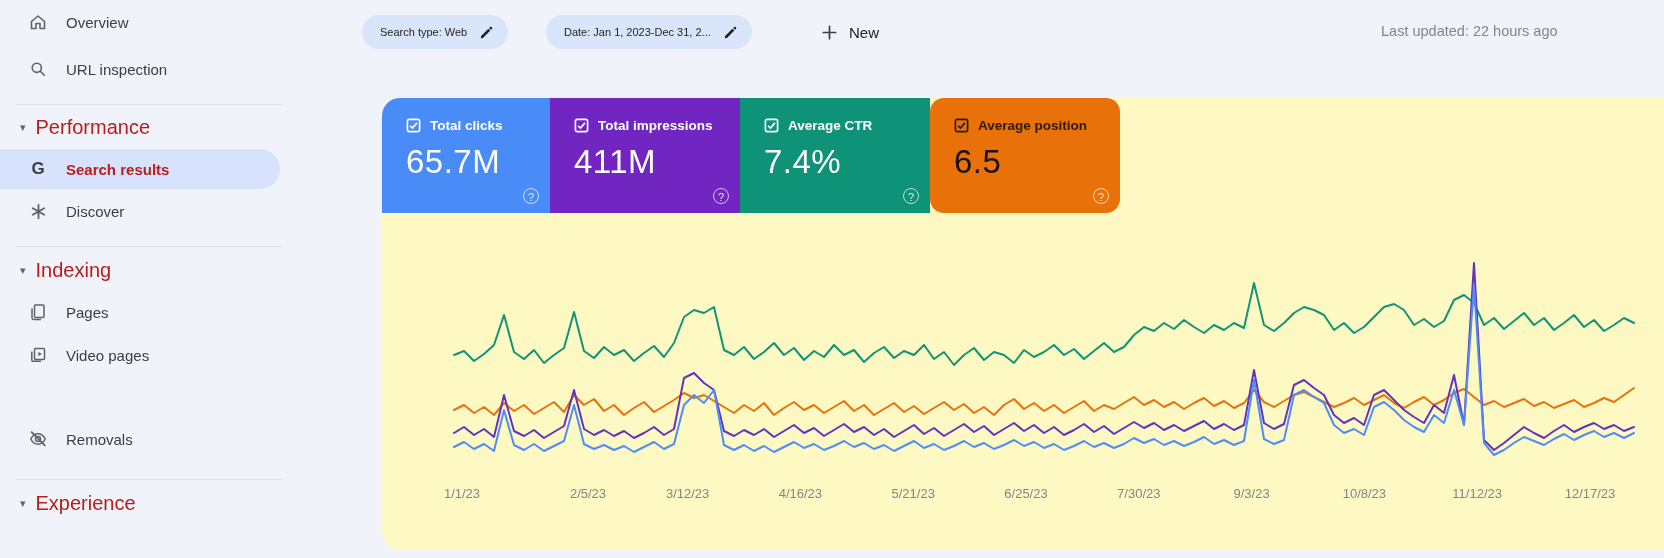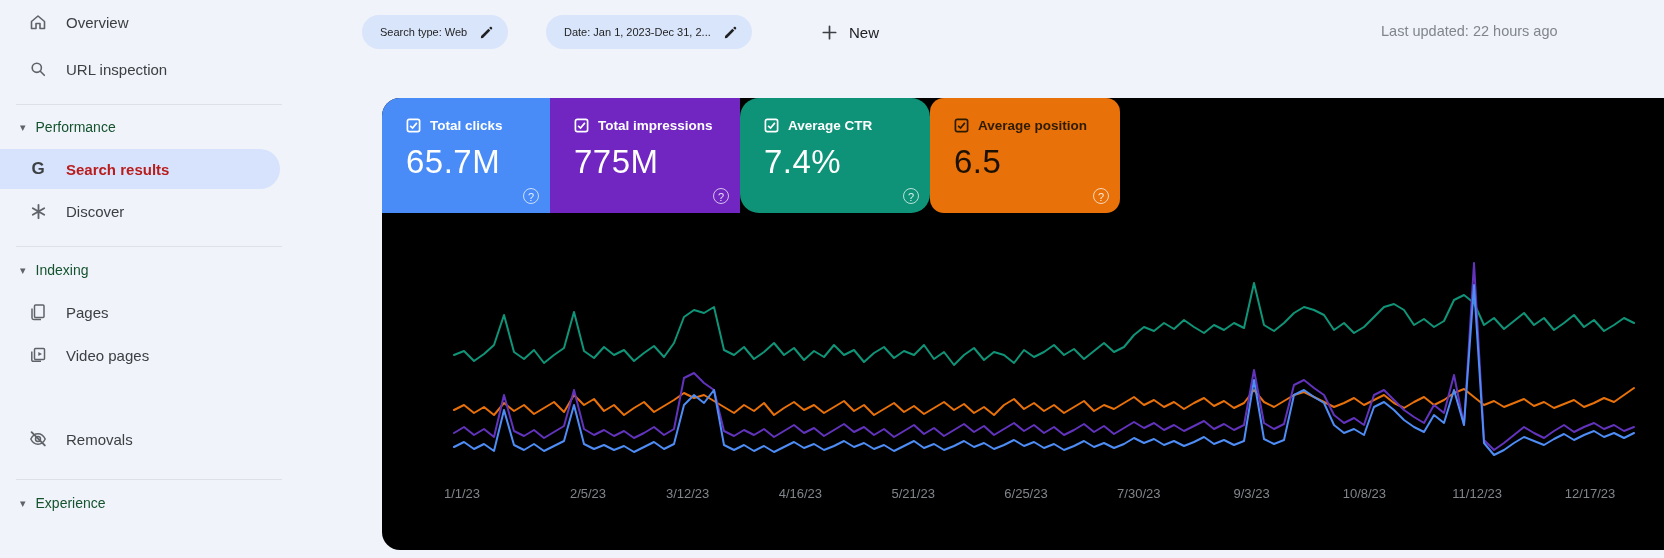--- a/index.html
+++ b/index.html
@@ -21,21 +21,21 @@
   .side-row .lbl { margin-left:18px; font-size:15px; color:#3c4043; white-space:nowrap; }
   .side-row.selected {
     background:#d7e3fc; border-radius:0 21px 21px 0; height:40px;
   }
   .side-row.selected .lbl { color:#b91c1c; font-weight:bold; }
   .section-head {
     position:absolute; left:0; width:280px; height:34px;
     display:flex; align-items:center; cursor:pointer;
   }
   .section-head .tri { margin-left:20px; font-size:11px; color:#5f6368; }
-  .section-head .lbl { margin-left:10px; font-size:14px; color:#14532d; }
+  .section-head .lbl { margin-left:10px; font-size:20px; color:#b91c1c; }
   .divider { position:absolute; left:16px; width:266px; height:1px; background:#dfe1e6; }
   .gicon { font-size:17px; font-weight:bold; color:#3c4043; }
 
   
   .chip {
     position:absolute; top:15px; height:34px; background:#d9e5fb;
     border-radius:17px; display:flex; align-items:center;
     padding:0 14px 0 18px; font-size:11px; color:#1f1f1f; cursor:pointer;
     white-space:nowrap;
   }
@@ -47,21 +47,21 @@
   }
   .new-btn .plus { display:flex; margin-right:10px; }
   .last-updated {
     position:absolute; top:23px; left:1381px; font-size:14.5px;
     color:#80868b; white-space:nowrap;
   }
 
   
   .main-card {
     position:absolute; left:382px; top:98px; width:1282px; height:452px;
-    background:#000000; border-radius:18px 0 0 18px;
+    background:#fef9c3; border-radius:18px 0 0 18px;
   }
 
   
   .metric-row { position:absolute; left:0; top:0; height:115px; display:flex; }
   .metric {
     width:190px; height:115px; position:relative; color:#ffffff; cursor:pointer;
     padding:20px 0 0 24px;
   }
   .metric.first { width:168px; border-radius:18px 0 0 0; }
   .metric .head { display:flex; align-items:center; gap:9px; }
@@ -232,25 +232,25 @@
     <div class="metric" style="background: rgb(113, 38, 194);">
       <div class="head">
         <span class="cb">
           <svg viewBox="0 0 16 16" width="15" height="15">
               <rect x="1.5" y="1.5" width="13" height="13" rx="2" fill="none" stroke="currentColor" stroke-width="1.8"></rect>
               <path d="M4.4 8.3 L7 10.8 L11.6 5.2" fill="none" stroke="currentColor" stroke-width="1.8"></path>
             </svg>
         </span>
         <span class="mlabel">Total impressions</span>
       </div>
-      <div class="mvalue">775M</div>
-      <span class="qmark">?</span>
-    </div>
-
-    <div class="metric" style="background: rgb(15, 147, 120); border-radius: 19px;">
+      <div class="mvalue">411M</div>
+      <span class="qmark">?</span>
+    </div>
+
+    <div class="metric" style="background: rgb(15, 147, 120);">
       <div class="head">
         <span class="cb">
           <svg viewBox="0 0 16 16" width="15" height="15">
               <rect x="1.5" y="1.5" width="13" height="13" rx="2" fill="none" stroke="currentColor" stroke-width="1.8"></rect>
               <path d="M4.4 8.3 L7 10.8 L11.6 5.2" fill="none" stroke="currentColor" stroke-width="1.8"></path>
             </svg>
         </span>
         <span class="mlabel">Average CTR</span>
       </div>
       <div class="mvalue">7.4%</div>

